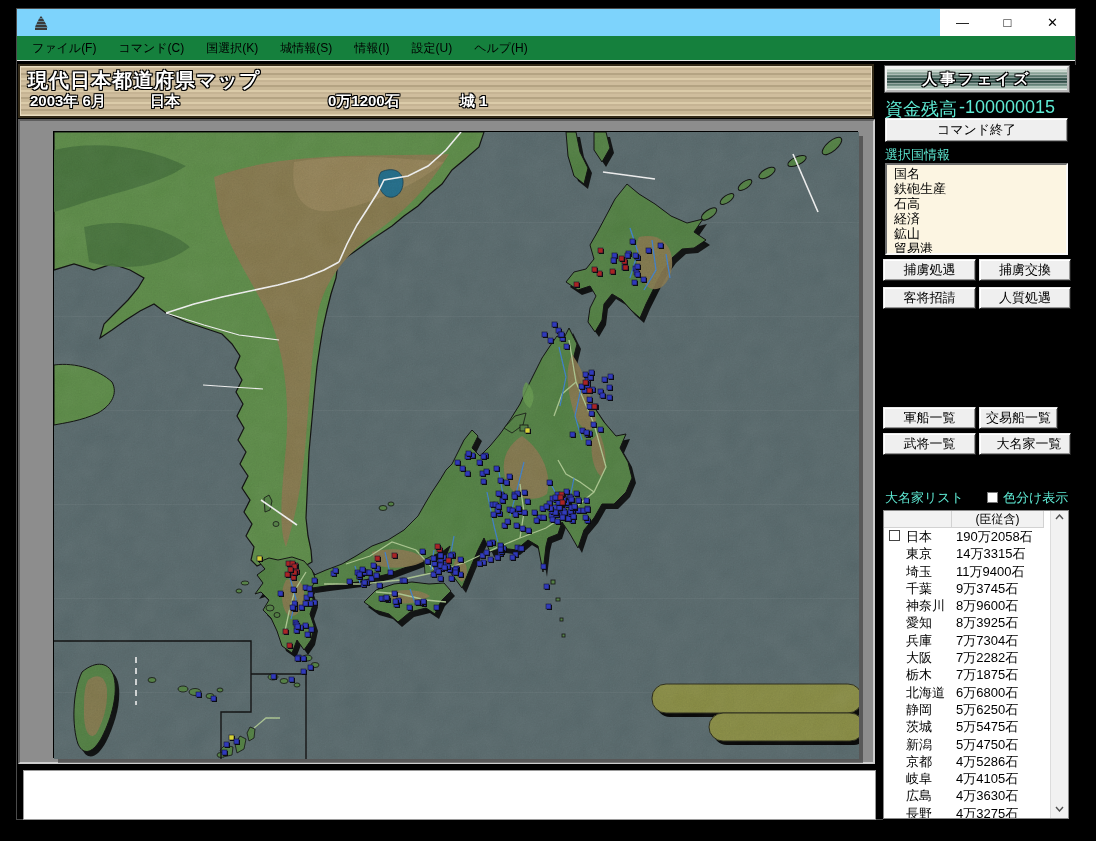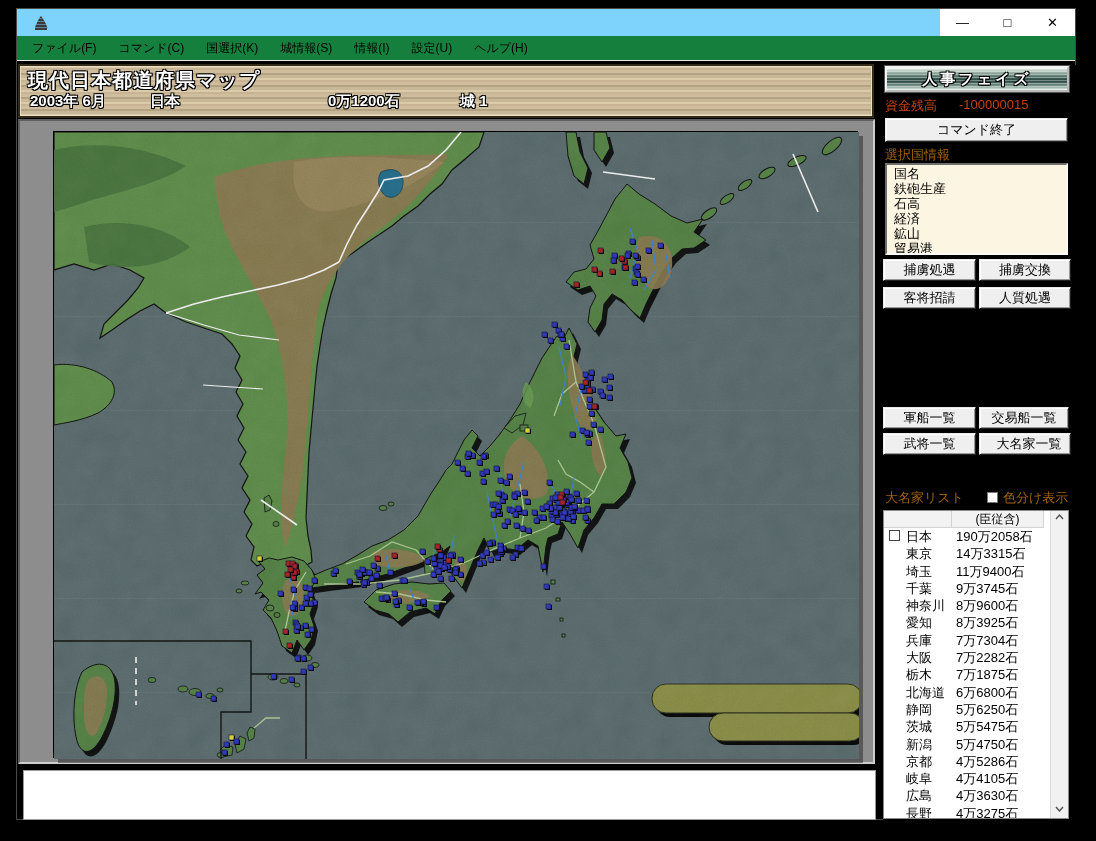--- a/index.html
+++ b/index.html
@@ -31,34 +31,34 @@
     box-shadow:5px 5px 0 rgba(45,45,45,.55);background:#5b6d70;}
   
   .statusbar{position:absolute;left:6px;top:761px;width:853px;height:50px;background:#fff;border:1px solid #9a9a9a;}
   
   .sidebar{position:absolute;left:866px;top:56px;width:194px;height:756px;background:#000;}
   .phase{position:absolute;left:2px;top:1px;width:184px;height:26px;display:flex;align-items:center;justify-content:center;
     background:repeating-linear-gradient(180deg,rgba(255,255,255,.38) 0 1px,rgba(255,255,255,0) 1px 3px),
       linear-gradient(180deg,#eef3ee 0%,#9db3a8 20%,#3f5e56 45%,#24413c 58%,#8ba79b 85%,#eef3ee 100%);
     border:2px solid;border-color:#f2f2f2 #b9b9b9 #b9b9b9 #f2f2f2;outline:1px solid #555;}
   .phase span{font-size:15px;font-weight:bold;letter-spacing:3px;}
-  .funds{position:absolute;left:2px;top:32px;width:184px;font-size:13px;color:#c2410c;}
+  .funds{position:absolute;left:2px;top:32px;width:184px;font-size:18px;color:#5eead4;}
   .funds .val{position:absolute;left:74px;top:0;}
   .btn95{background:#efefef;border:1px solid;border-color:#e9e9e9 #222 #222 #e9e9e9;
     box-shadow:inset 1px 1px 0 #fff,inset -1px -1px 0 #979797;color:#000;font-size:13px;
     display:flex;align-items:center;justify-content:center;position:absolute;}
   .cmd-end{left:2px;top:53px;width:183px;height:24px;}
-  .side-label{position:absolute;font-size:13px;color:#a16207;}
+  .side-label{position:absolute;font-size:13px;color:#5eead4;}
   .sel-label{left:2px;top:81px;}
   .sel-listbox{position:absolute;left:2px;top:98px;width:183px;height:92px;background:#fcf5e2;
     border:2px solid;border-color:#6e6e6e #fafafa #fafafa #6e6e6e;overflow:hidden;padding:1px 0;}
   .sel-listbox div{font-size:13px;color:#000;line-height:15px;padding-left:7px;}
   .b-r1l{left:0;top:194px;width:93px;height:22px;} .b-r1r{left:96px;top:194px;width:92px;height:22px;}
   .b-r2l{left:0;top:222px;width:93px;height:22px;} .b-r2r{left:96px;top:222px;width:92px;height:22px;}
-  .b-r3l{left:0;top:342px;width:93px;height:22px;} .b-r3r{left:96px;top:342px;width:90px;height:22px;}
+  .b-r3l{left:0;top:342px;width:93px;height:22px;} .b-r3r{left:96px;top:342px;width:79px;height:22px;}
   .b-r4l{left:0;top:368px;width:93px;height:22px;} .b-r4r{left:96px;top:368px;width:92px;height:22px;padding-left:8px;}
   .daimyo-label{left:2px;top:424px;}
   .color-check{position:absolute;left:104px;top:427px;width:11px;height:11px;background:#fff;border:1px solid #777;}
   .color-check-label{left:120px;top:424px;}
   
   .listview{position:absolute;left:0;top:445px;width:186px;height:309px;background:#fff;
     border:1px solid #8a8a8a;overflow:hidden;}
   .lv-header{position:absolute;left:0;top:0;width:161px;height:17px;display:flex;}
   .lv-h-cell{background:#f2f2f2;border-right:1px solid #d2d2d2;border-bottom:1px solid #d2d2d2;height:17px;
     font-size:12px;color:#000;display:flex;align-items:center;justify-content:center;}

